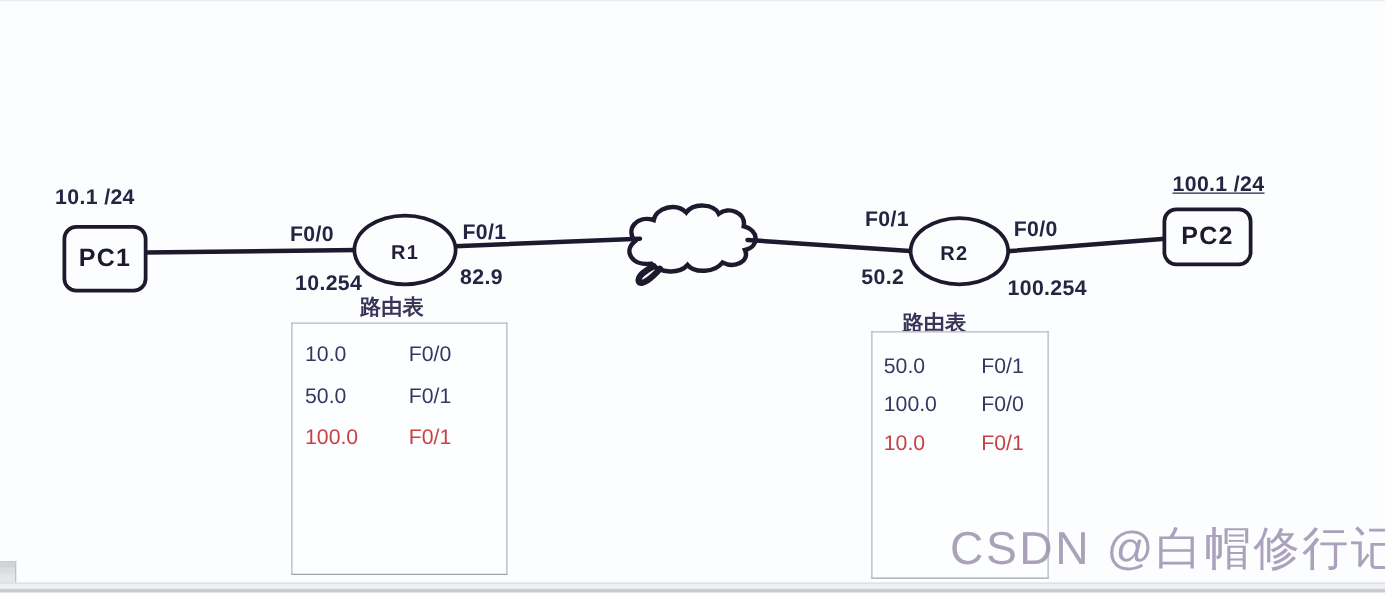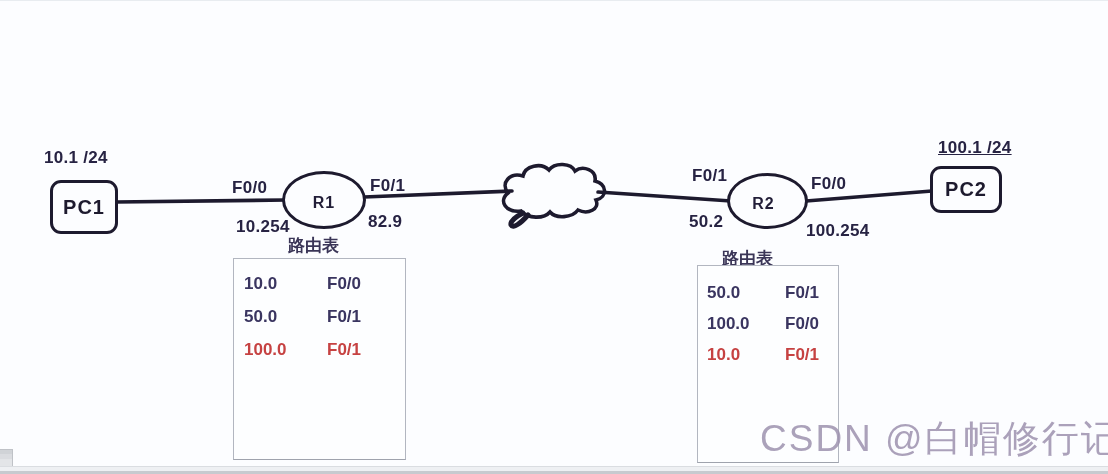--- a/index.html
+++ b/index.html
@@ -27,21 +27,21 @@
   .lbl {
     position:absolute; color:#272343; font-size:17px; font-weight:600;
     white-space:nowrap; letter-spacing:0.3px;
   }
   .tbl-title { position:absolute; color:#3a3557; font-size:17px; font-weight:600; white-space:nowrap; }
   .rtable {
     position:absolute; border:1.5px solid #b2b6c0; background:#fdfeff;
     border-bottom-color:#9fa3ad;
   }
   .rtable .trow {
-    display:flex; font-size:17px; font-weight:700; color:#3a3560;
+    display:flex; font-size:17px; font-weight:400; color:#3a3560;
   }
   .rtable .trow .net { display:inline-block; }
   .rtable .trow.red { color:#c64242; }
 
   #r1-table .trow { padding-left:10px; height:33px; align-items:center; }
   #r1-table { padding-top:8px; }
   #r1-table .net { width:83px; }
   #r2-table .trow { padding-left:9px; height:31px; align-items:center; }
   #r2-table { padding-top:11px; }
   #r2-table .net { width:78px; }

